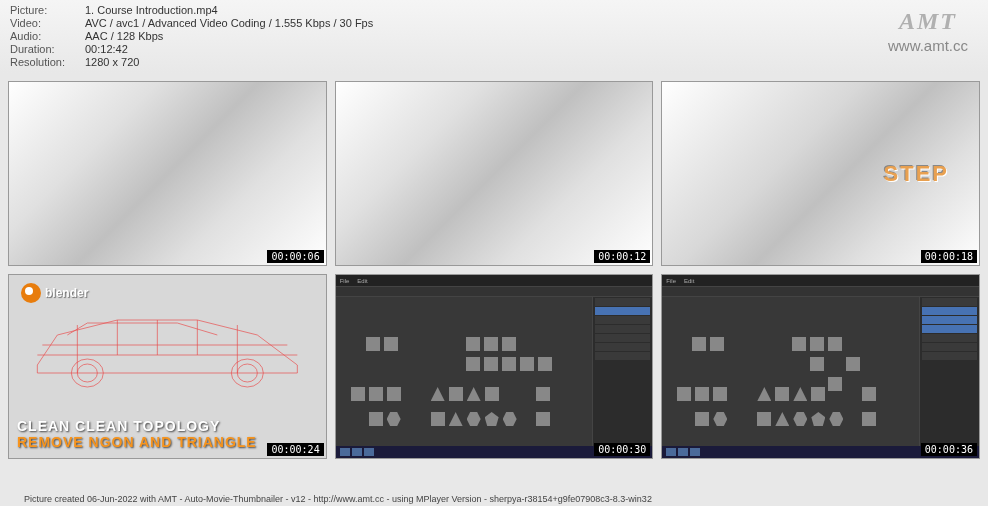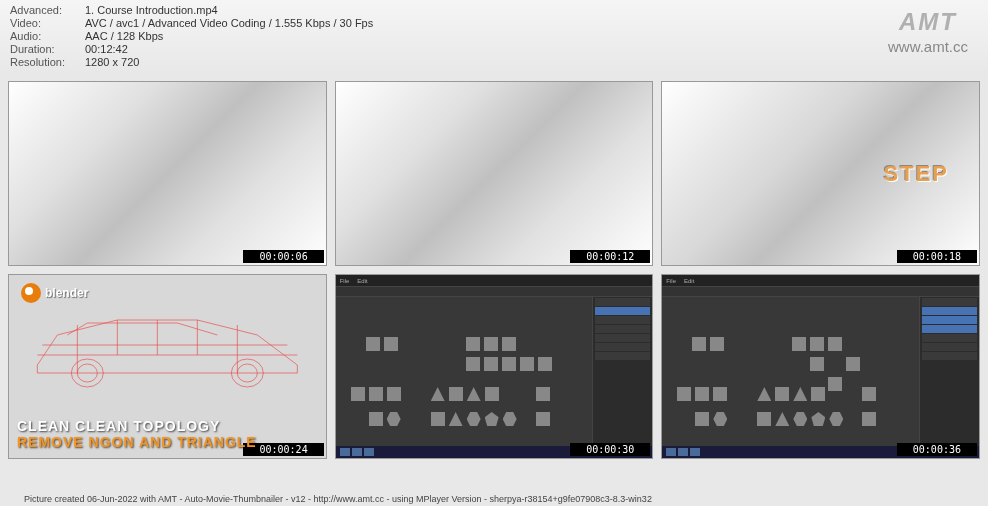--- a/index.html
+++ b/index.html
@@ -2,21 +2,21 @@
 <html><head>
 <meta charset="utf-8">
 <style>
 * { margin: 0; padding: 0; box-sizing: border-box; }
 body { width: 988px; height: 506px; background: #e8e8e8; font-family: Arial, sans-serif; font-size: 11px; color: #333; position: relative; }
 .header { padding: 4px 10px; background: linear-gradient(to bottom, #f5f5f5, #e8e8e8); position: relative; }
 .header-row { display: flex; margin-bottom: 1px; }
 .header-label { width: 75px; color: #555; font-size: 11px; }
 .header-value { color: #333; font-size: 11px; }
 .logo { position: absolute; right: 20px; top: 8px; text-align: center; }
-.logo-text { font-size: 24px; font-weight: bold; color: #b0b0b0; font-style: italic; letter-spacing: 2px; }
+.logo-text { font-size: 24px; font-weight: bold; color: #b0b0b0; font-style: italic; letter-spacing: 2px; font-family: Liberation Serif, serif; }
 .logo-url { font-size: 15px; color: #888; margin-top: 2px; }
 .thumbs { display: grid; grid-template-columns: repeat(3, 1fr); grid-template-rows: repeat(2, 1fr); gap: 8px; padding: 8px; height: 394px; }
 .thumb { position: relative; border: 1px solid #999; overflow: hidden; }
 .thumb-gray { background: linear-gradient(135deg, #ffffff 0%, #e0e0e0 30%, #c0c0c0 50%, #e0e0e0 70%, #ffffff 100%); }
 .thumb-step { background: linear-gradient(135deg, #ffffff 0%, #d8d8d8 40%, #c0c0c0 55%, #e0e0e0 75%, #ffffff 100%); }
 .step-text { position: absolute; right: 30px; top: 50%; transform: translateY(-50%); font-size: 22px; font-weight: bold; color: #e8a050; text-shadow: 1px 1px 0 #fff, -1px -1px 0 #888; letter-spacing: 2px; }
 .thumb-car { background: #d8d8d8; display: flex; flex-direction: column; justify-content: flex-end; padding: 8px; }
 .blender-logo { position: absolute; top: 8px; left: 12px; display: flex; align-items: center; gap: 4px; }
 .blender-icon { width: 20px; height: 20px; background: #e87d0d; border-radius: 50%; position: relative; }
 .blender-icon::after { content: ""; position: absolute; top: 4px; left: 4px; width: 8px; height: 8px; background: #fff; border-radius: 50%; }
@@ -32,29 +32,29 @@
 .blender-viewport { position: absolute; top: 22px; left: 0; right: 60px; bottom: 12px; background: #383838; }
 .blender-sidebar { position: absolute; top: 22px; right: 0; width: 60px; bottom: 12px; background: #2c2c2c; border-left: 1px solid #444; }
 .sidebar-item { height: 8px; margin: 1px 2px; background: #3a3a3a; font-size: 5px; color: #aaa; padding-left: 2px; }
 .sidebar-item.selected { background: #4772b3; }
 .shape { width: 14px; height: 14px; background: #888; position: absolute; }
 .shape.tri { clip-path: polygon(50% 0%, 0% 100%, 100% 100%); }
 .shape.pent { clip-path: polygon(50% 0%, 100% 38%, 82% 100%, 18% 100%, 0% 38%); }
 .shape.hex { clip-path: polygon(25% 0%, 75% 0%, 100% 50%, 75% 100%, 25% 100%, 0% 50%); }
 .blender-taskbar { position: absolute; bottom: 0; left: 0; right: 0; height: 12px; background: #1a1a3a; display: flex; align-items: center; padding: 0 4px; gap: 2px; }
 .taskbar-icon { width: 10px; height: 8px; background: #4a6a9a; }
-.timestamp { position: absolute; bottom: 2px; right: 2px; background: #000; color: #fff; font-size: 10px; padding: 1px 16px; font-family: monospace; }
+.timestamp { position: absolute; bottom: 2px; right: 2px; background: #000; color: #fff; font-size: 10px; padding: 1px 4px; font-family: monospace; }
 .footer { position: absolute; bottom: 0; left: 0; right: 0; padding: 2px 24px; font-size: 9px; color: #444; background: #e8e8e8; }
 </style>
 </head>
 <body>
 
 <div class="header">
   <div class="header-row">
-    <div class="header-label">Advanced:</div>
+    <div class="header-label">Picture:</div>
     <div class="header-value">1. Course Introduction.mp4</div>
   </div>
   <div class="header-row">
     <div class="header-label">Video:</div>
     <div class="header-value">AVC / avc1 / Advanced Video Coding / 1.555 Kbps / 30 Fps</div>
   </div>
   <div class="header-row">
     <div class="header-label">Audio:</div>
     <div class="header-value">AAC / 128 Kbps</div>
   </div>

